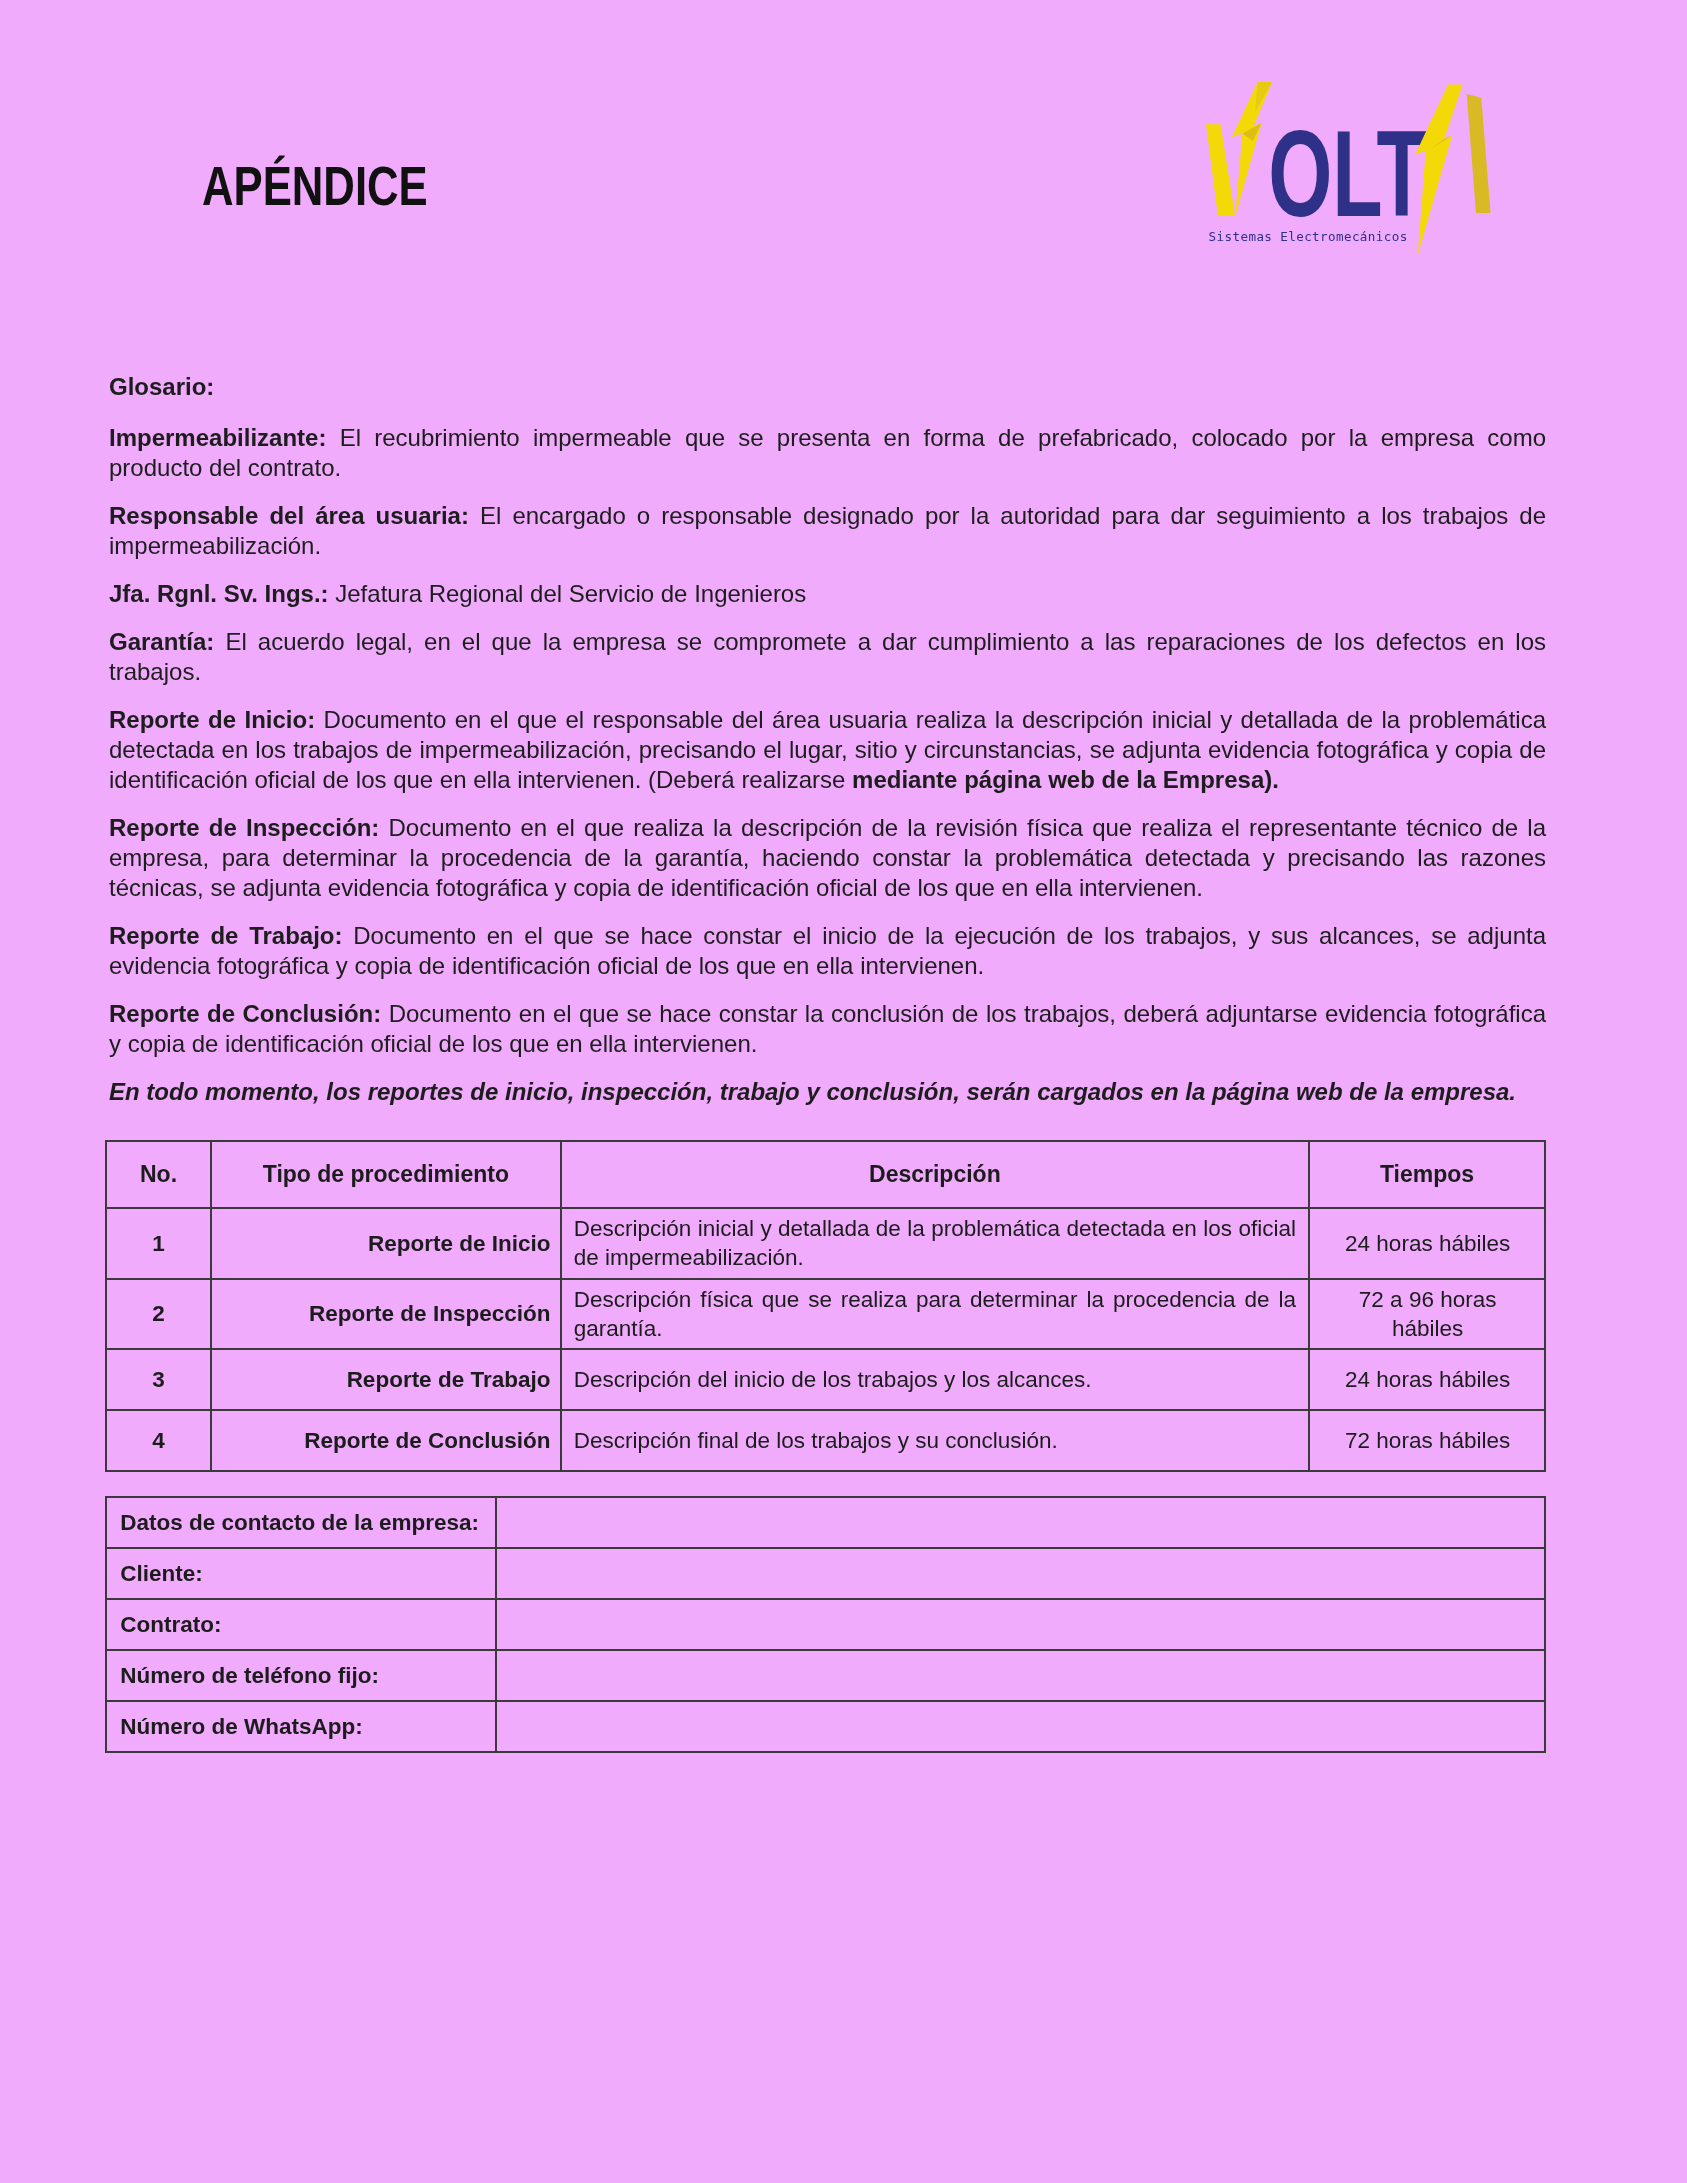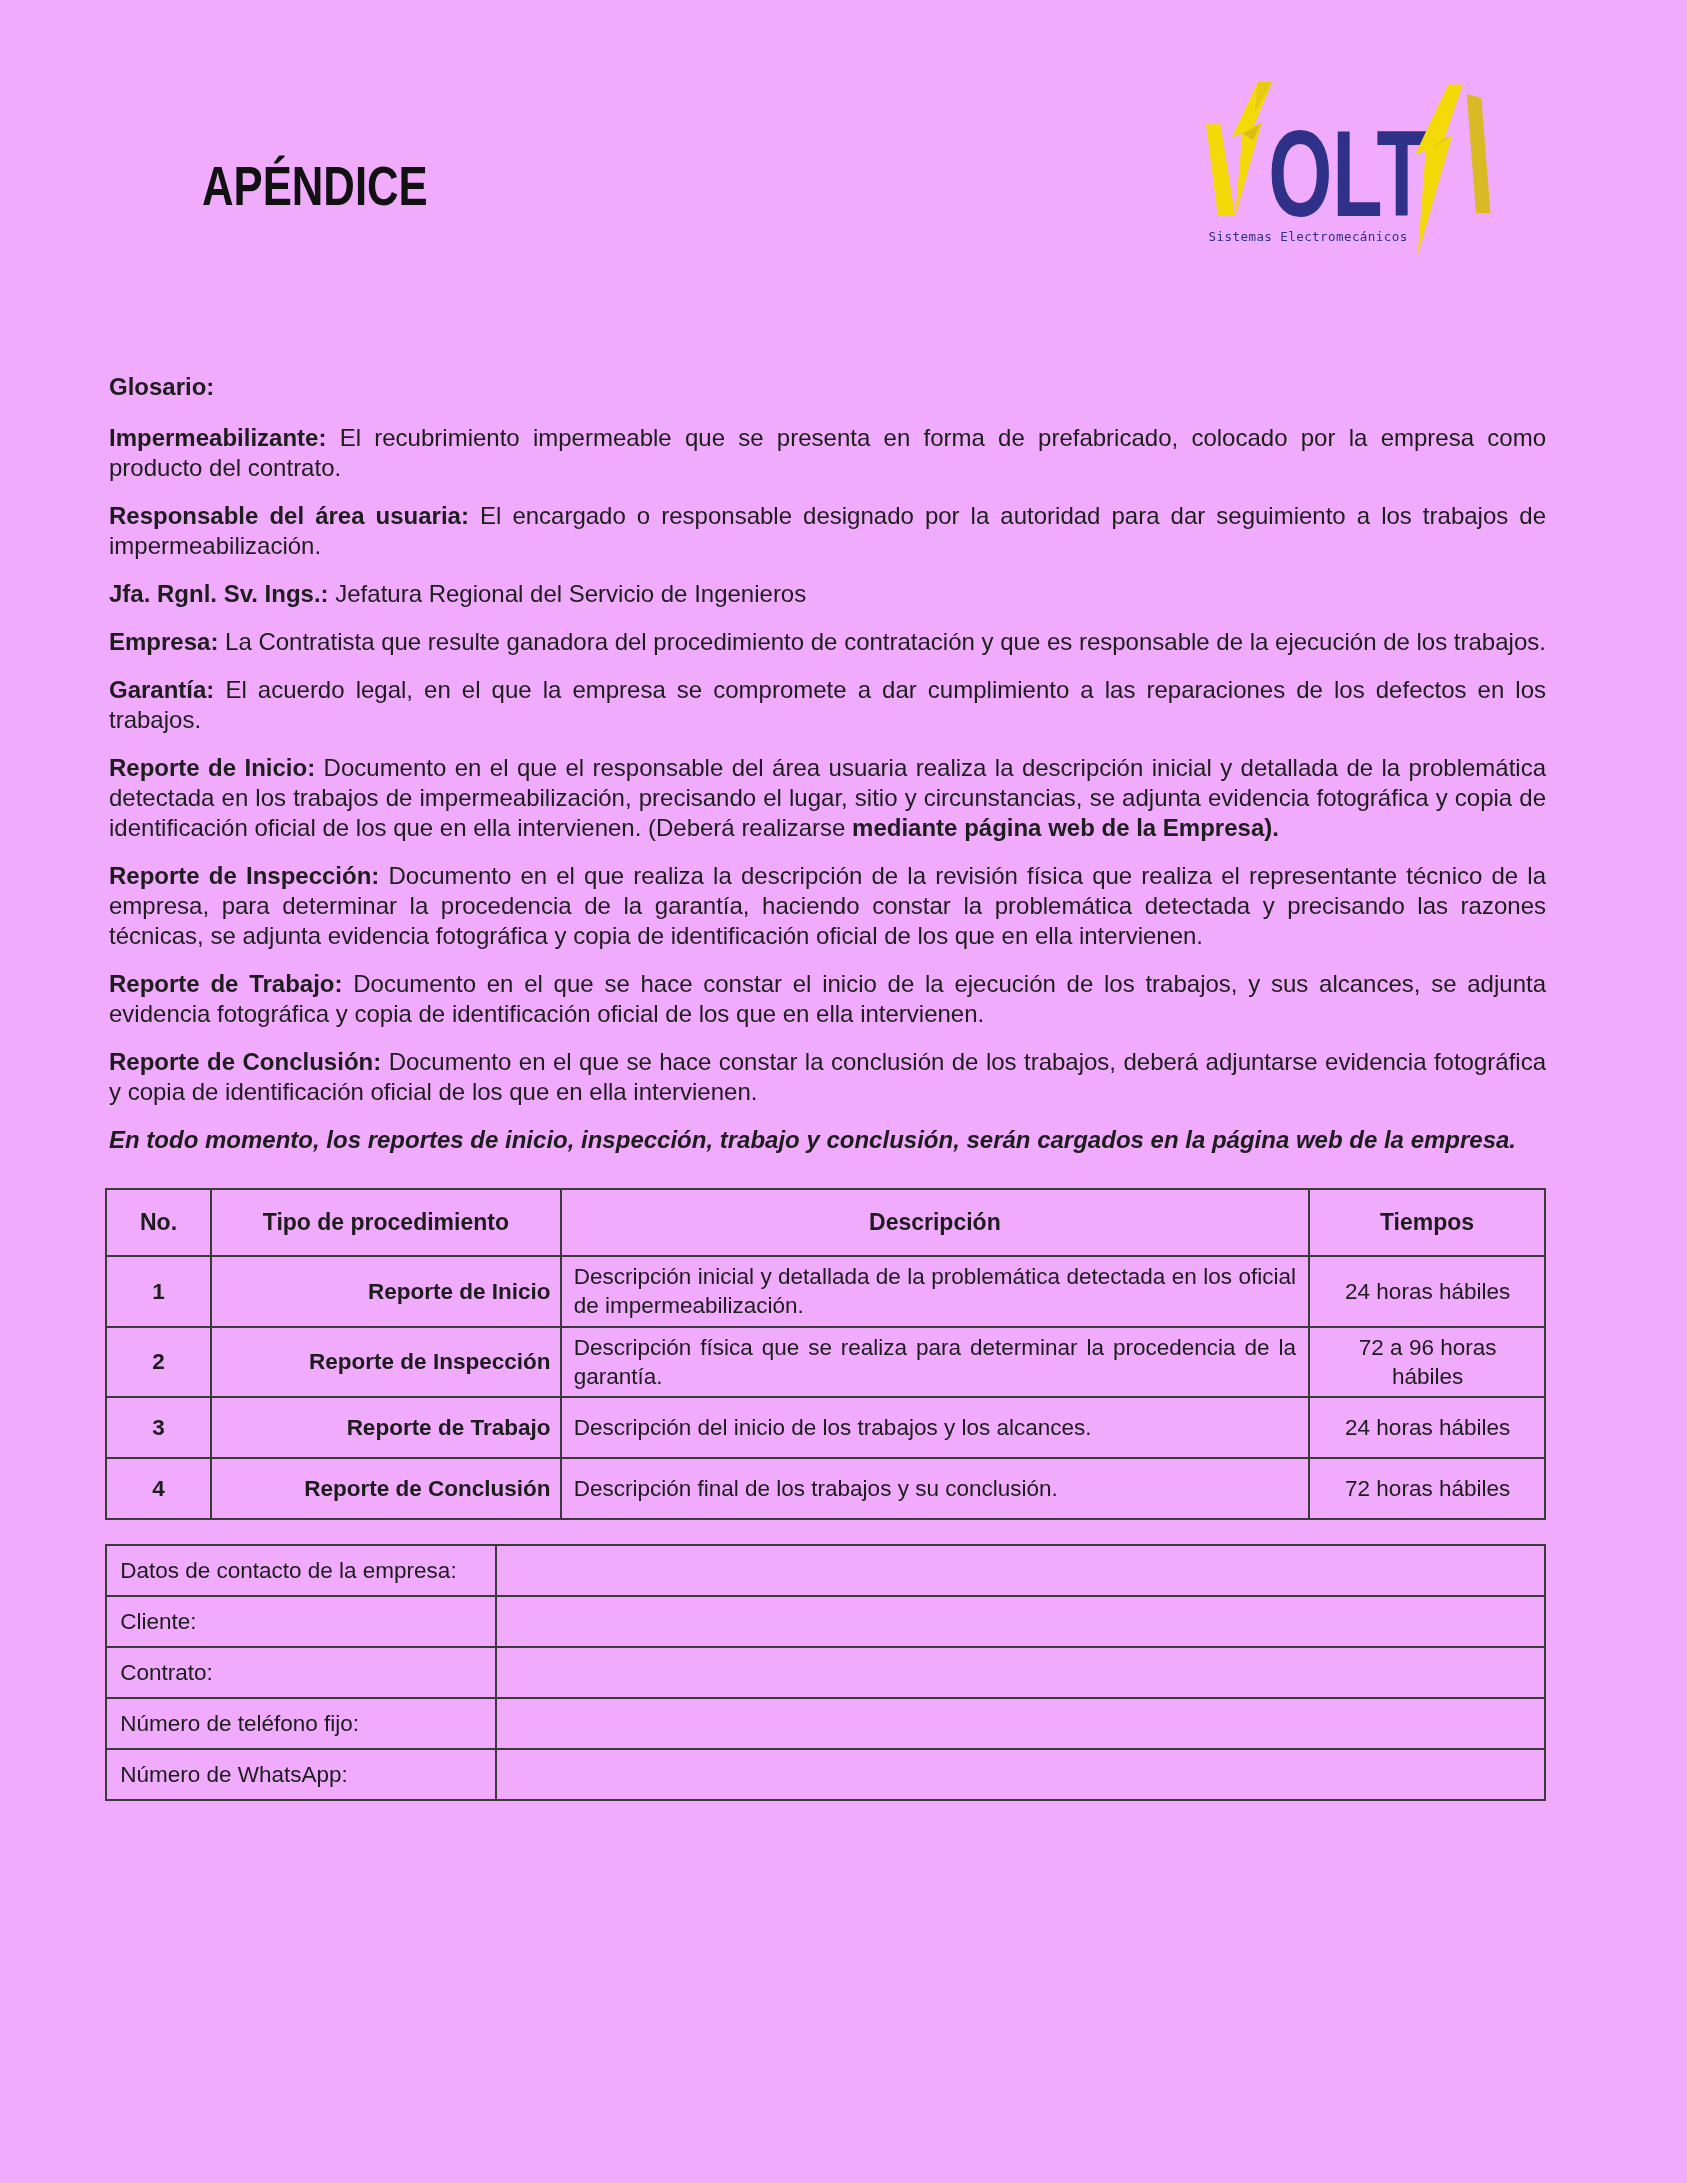--- a/index.html
+++ b/index.html
@@ -26,21 +26,21 @@
   th,td{border:2px solid #3a3a3a;border-top-width:2.6px;border-bottom-width:2.6px;
         font-size:22.5px;line-height:29px;vertical-align:middle;box-sizing:border-box;}
   .proc-table{margin-top:33px;}
   .proc-table th{height:67px;font-weight:700;text-align:center;font-size:23px;padding:0 6.6px;}
   .proc-table td{height:61px;padding:5.3px 9.3px;}
   .proc-table .cell-no{text-align:center;font-weight:700;}
   .proc-table .cell-tipo{font-weight:700;padding-left:14.6px;text-align:right;}
   .proc-table .cell-desc{text-align:justify;padding-left:12px;padding-right:12px;}
   .proc-table .cell-tiempo{padding-left:10.6px;text-align:center;}
   .contact-table{margin-top:24px;}
-  .contact-table th{height:51px;text-align:left;font-weight:400;padding-left:13.2px;font-size:22.5px;}
+  .contact-table th{height:51px;text-align:left;font-weight:700;padding-left:13.2px;font-size:22.5px;}
   .contact-table td{height:51px;}
 </style>
 </head>
 <body>
 
 <div class="page">
 
   <h1 class="doc-title">APÉNDICE</h1>
 
   <div class="logo">
@@ -66,21 +66,20 @@
   <div class="content">
 
     <p class="gloss-heading">Glosario:</p>
 
     <p><b>Impermeabilizante:</b><span> El recubrimiento impermeable que se presenta en forma de prefabricado, colocado por la empresa como producto del contrato.</span></p>
 
     <p><b>Responsable del área usuaria:</b><span> El encargado o responsable designado por la autoridad para dar seguimiento a los trabajos de impermeabilización.</span></p>
 
     <p><b>Jfa. Rgnl. Sv. Ings.:</b><span> Jefatura Regional del Servicio de Ingenieros</span></p>
 
-    <p><b>Empresa:</b><span> La Contratista que resulte ganadora del procedimiento de contratación y que es responsable de la ejecución de los trabajos.</span></p>
 
     <p><b>Garantía:</b><span> El acuerdo legal, en el que la empresa se compromete a dar cumplimiento a las reparaciones de los defectos en los trabajos.</span></p>
 
     <p><b>Reporte de Inicio:</b><span> Documento en el que el responsable del área usuaria realiza la descripción inicial y detallada de la problemática detectada en los trabajos de impermeabilización, precisando el lugar, sitio y circunstancias, se adjunta evidencia fotográfica y copia de identificación oficial de los que en ella intervienen. (Deberá realizarse </span><b>mediante página web de la Empresa).</b></p>
 
     <p><b>Reporte de Inspección:</b><span> Documento en el que realiza la descripción de la revisión física que realiza el representante técnico de la empresa, para determinar la procedencia de la garantía, haciendo constar la problemática detectada y precisando las razones técnicas, se adjunta evidencia fotográfica y copia de identificación oficial de los que en ella intervienen.</span></p>
 
     <p><b>Reporte de Trabajo:</b><span> Documento en el que se hace constar el inicio de la ejecución de los trabajos, y sus alcances, se adjunta evidencia fotográfica y copia de identificación oficial de los que en ella intervienen.</span></p>
 
     <p><b>Reporte de Conclusión:</b><span> Documento en el que se hace constar la conclusión de los trabajos, deberá adjuntarse evidencia fotográfica y copia de identificación oficial de los que en ella intervienen.</span></p>

